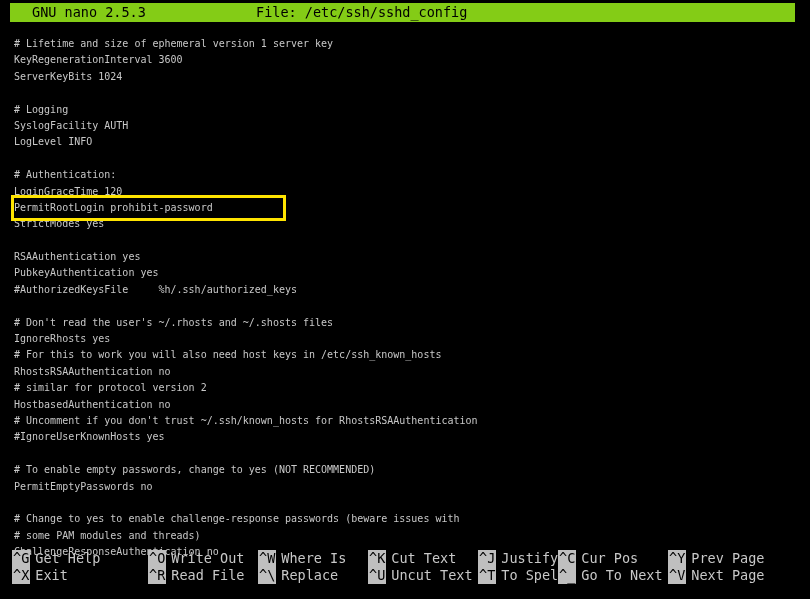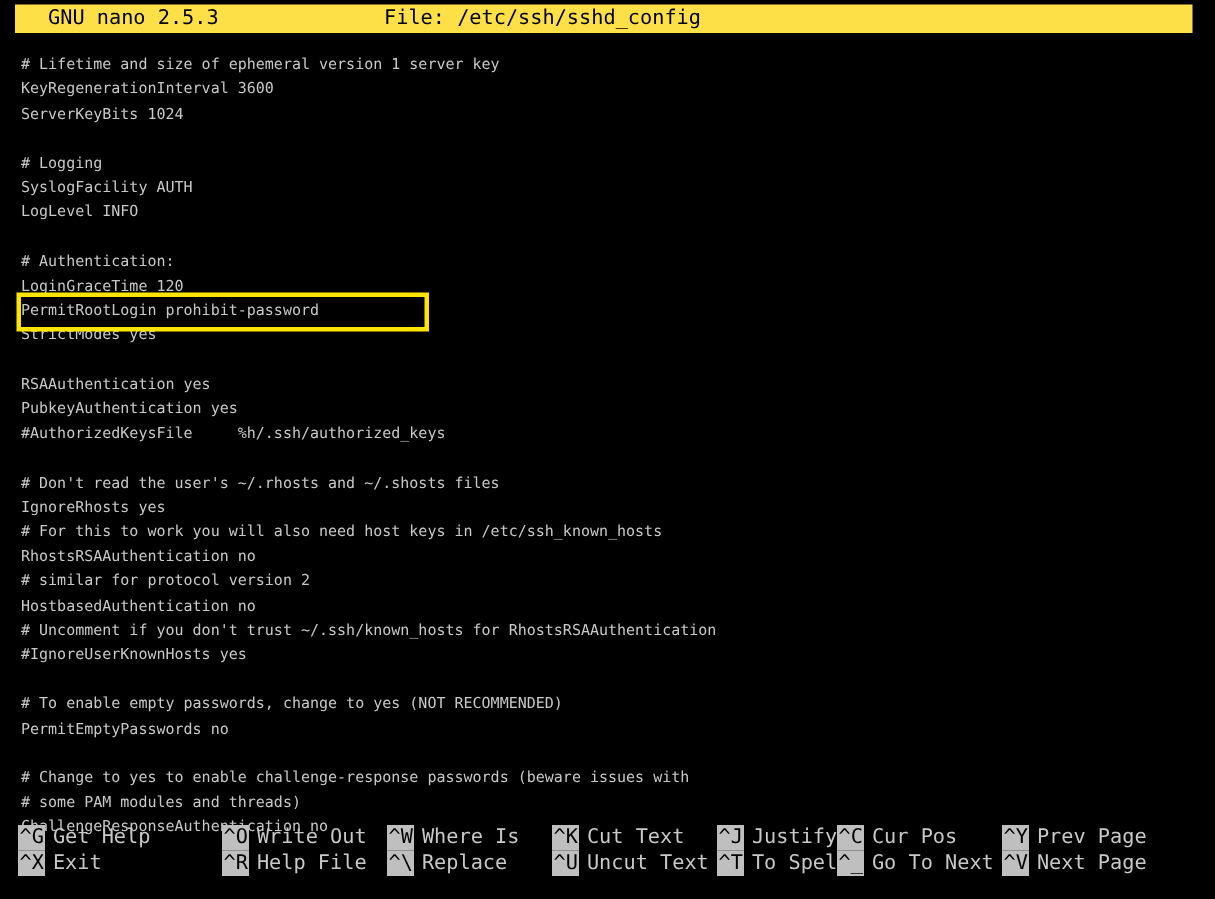--- a/index.html
+++ b/index.html
@@ -21,21 +21,21 @@
     background: #000000;
   }
 
   
   #titlebar {
     position: absolute;
     left: 10px;
     top: 3px;
     width: 785px;
     height: 19px;
-    background: #fde047;
+    background: #84cc16;
     color: #000000;
     font-size: 13.5px;
     line-height: 19px;
     white-space: pre;
     letter-spacing: 0px;
   }
   #titlebar .tb-seg {
     position: absolute;
     top: 0;
     white-space: pre;
@@ -126,21 +126,21 @@
 
   <div id="highlight-box" style="top: 195.406px; left: 11px; height: 25.3906px; width: 275.31px; border-color: rgb(255, 228, 0);"></div>
 
   <div id="shortcutbar">
       <div class="sc-col" style="left: 12px;">
         <div class="sc-row"><span class="sc-key">^G</span><span class="sc-label">Get Help</span></div>
         <div class="sc-row"><span class="sc-key">^X</span><span class="sc-label">Exit</span></div>
       </div>
       <div class="sc-col" style="left: 148px;">
         <div class="sc-row"><span class="sc-key">^O</span><span class="sc-label">Write Out</span></div>
-        <div class="sc-row"><span class="sc-key">^R</span><span class="sc-label">Help File</span></div>
+        <div class="sc-row"><span class="sc-key">^R</span><span class="sc-label">Read File</span></div>
       </div>
       <div class="sc-col" style="left: 258px;">
         <div class="sc-row"><span class="sc-key">^W</span><span class="sc-label">Where Is</span></div>
         <div class="sc-row"><span class="sc-key">^\</span><span class="sc-label">Replace</span></div>
       </div>
       <div class="sc-col" style="left: 368px;">
         <div class="sc-row"><span class="sc-key">^K</span><span class="sc-label">Cut Text</span></div>
         <div class="sc-row"><span class="sc-key">^U</span><span class="sc-label">Uncut Text</span></div>
       </div>
       <div class="sc-col" style="left: 478px;">

